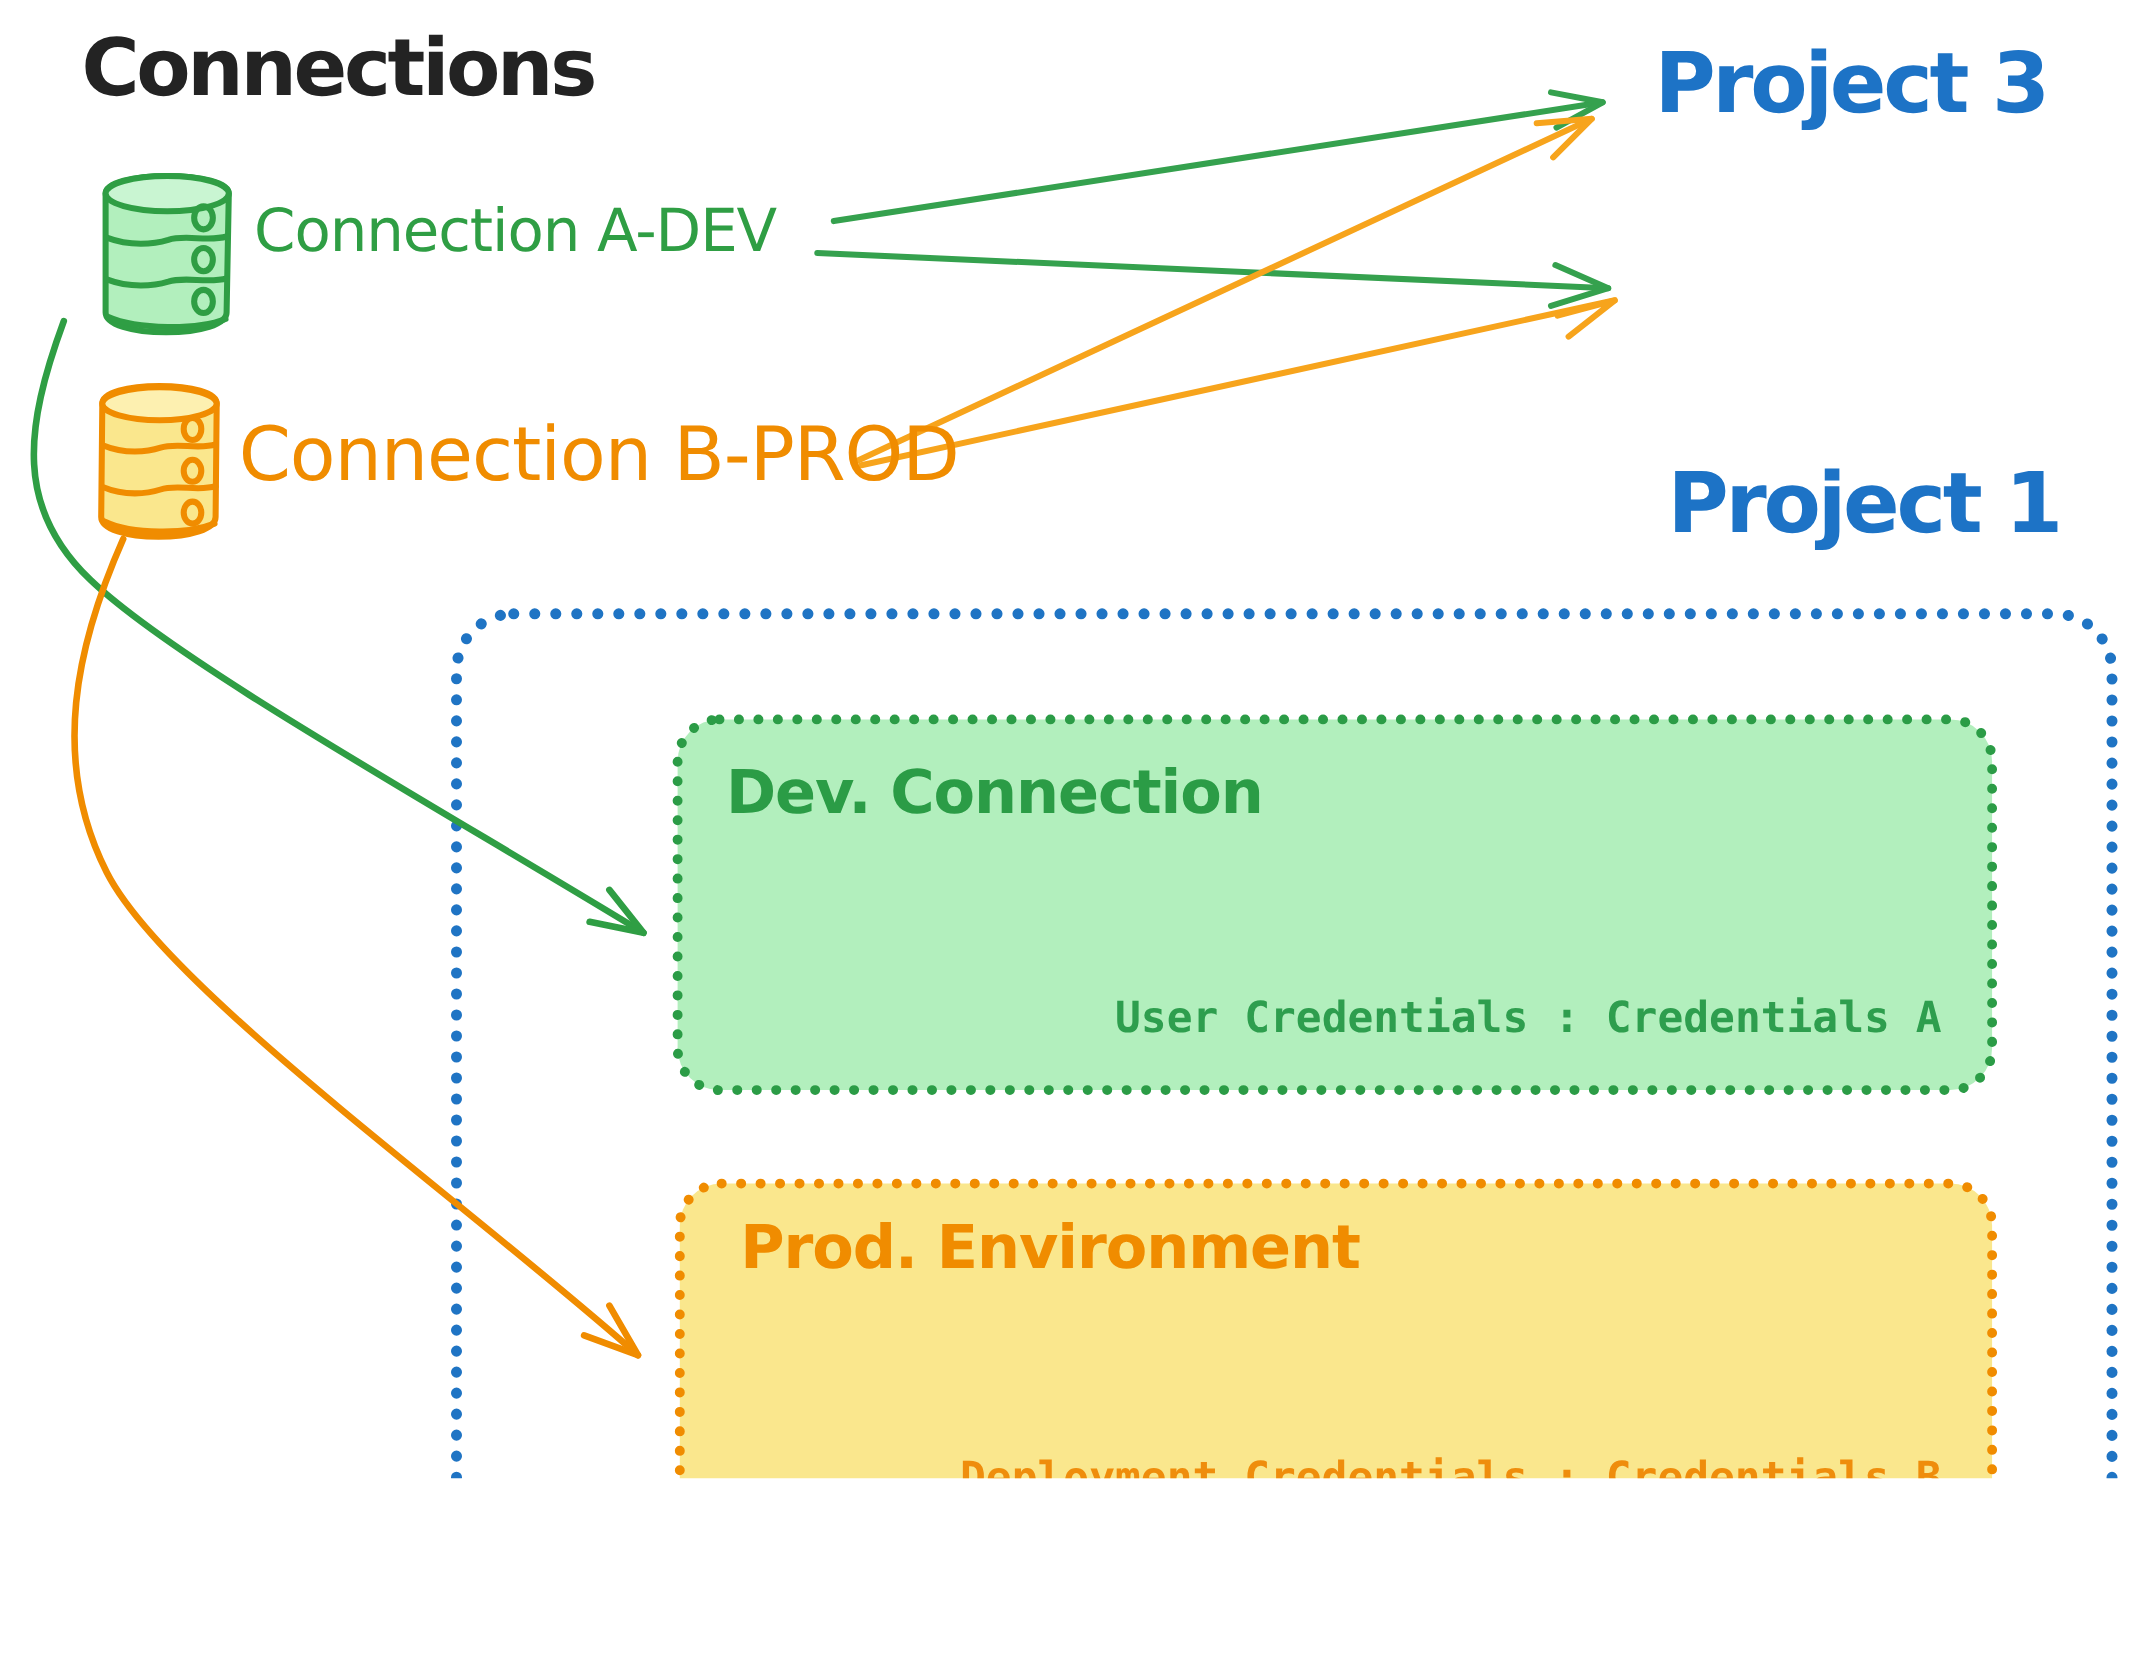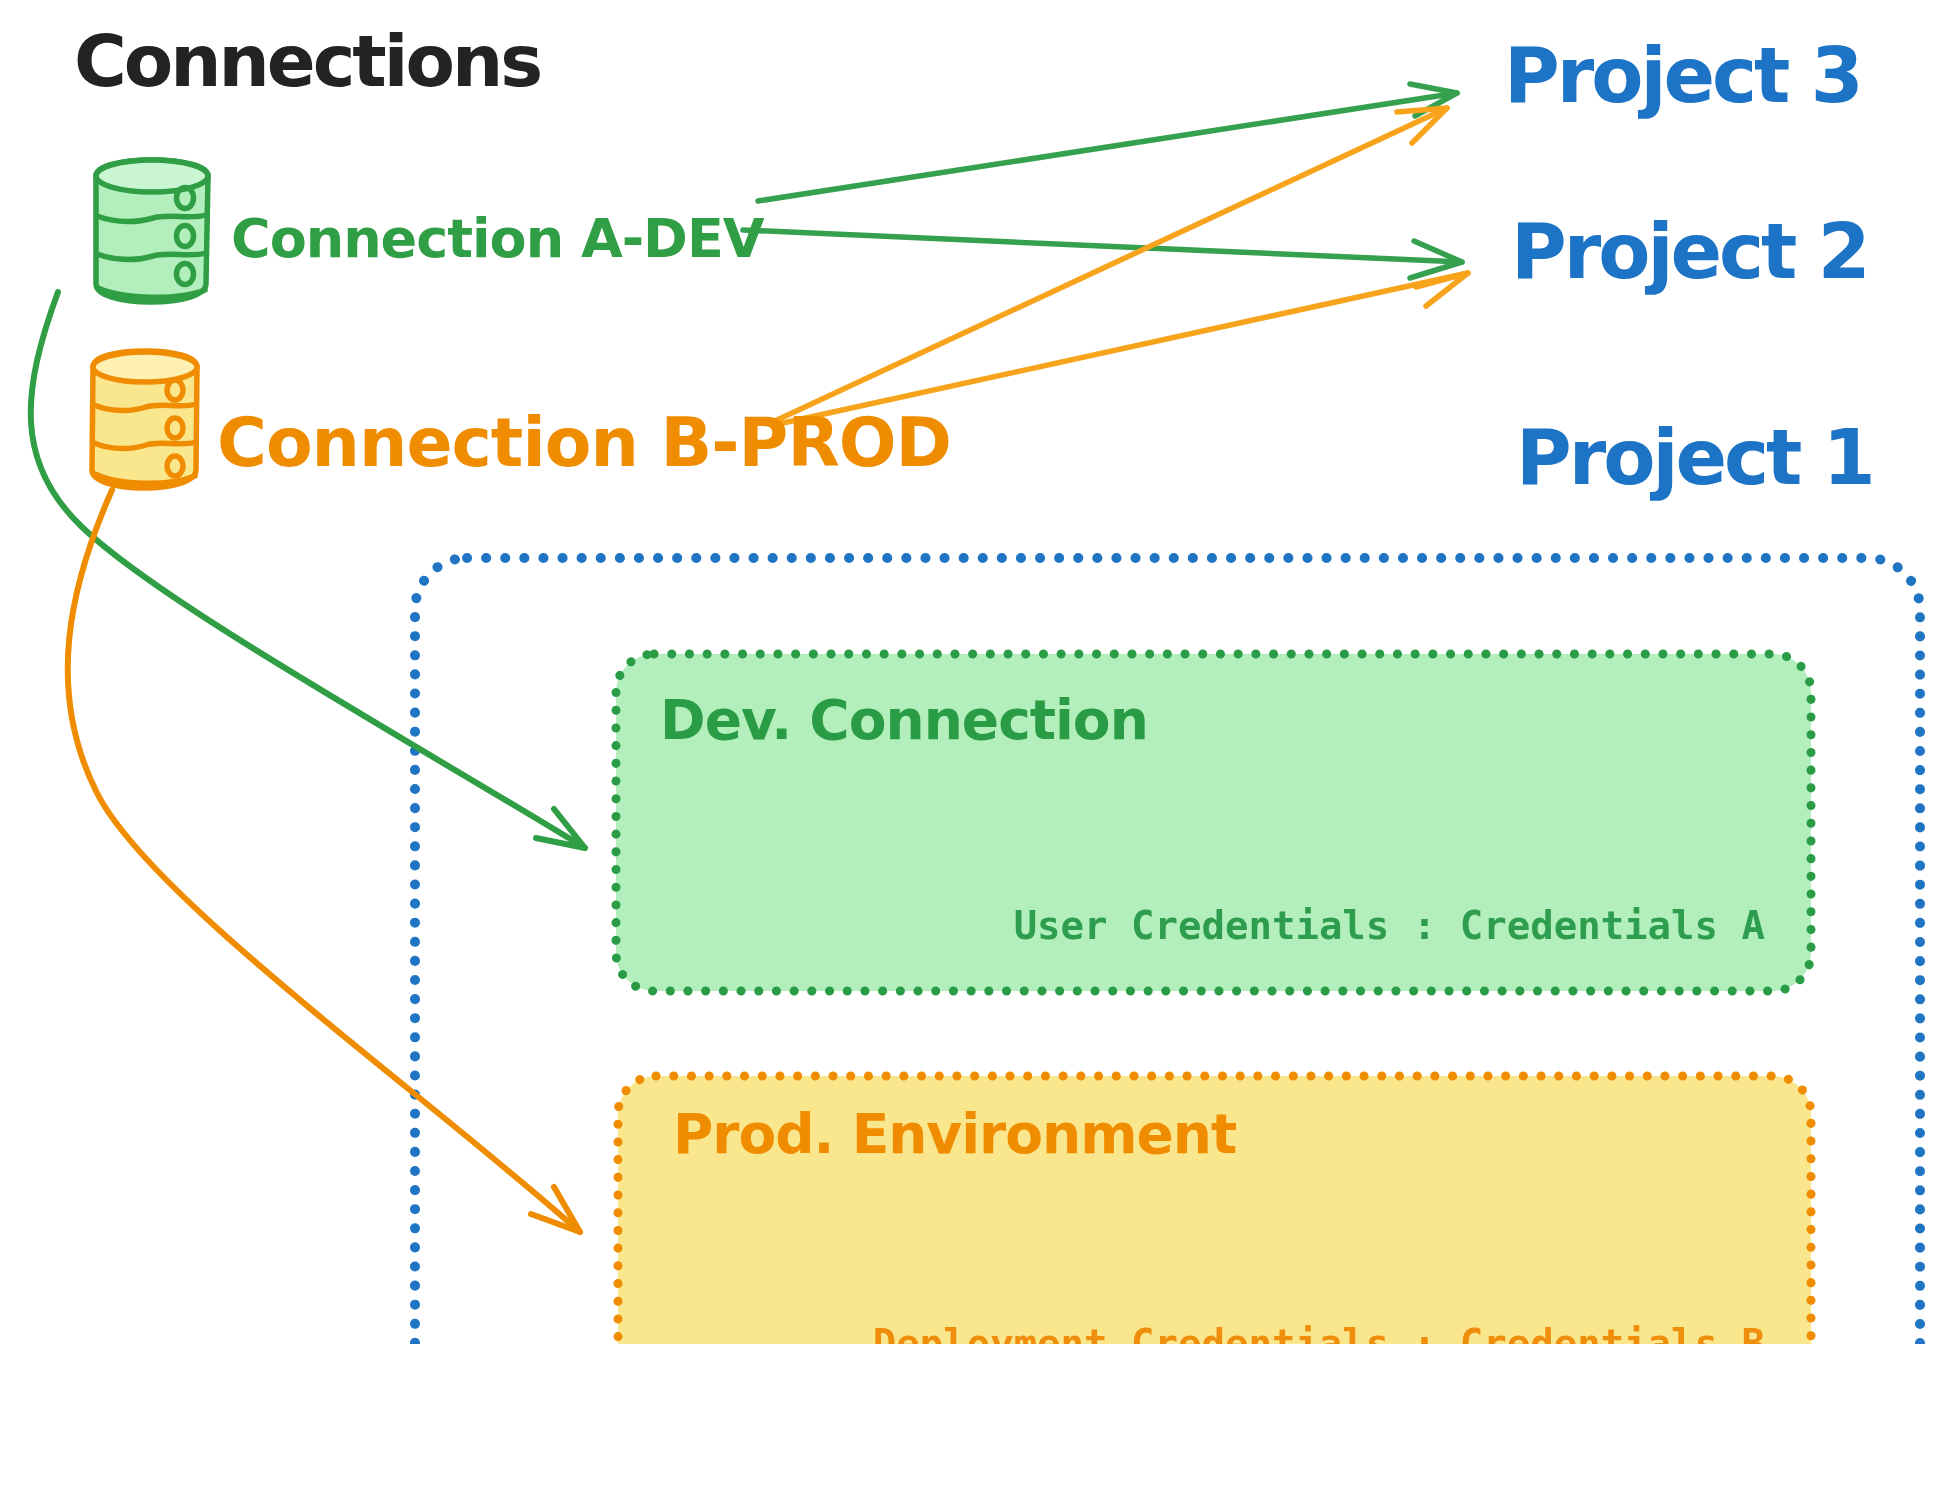--- a/index.html
+++ b/index.html
@@ -16,21 +16,21 @@
     left: 0; top: 0;
     width: 1948px; height: 1506px;
   }
   .txt { position: absolute; white-space: nowrap; line-height: 1.05; }
 
   .diagram-title {
     left: 74px; top: 24px;
     font-size: 72px; font-weight: 700; letter-spacing: -3px;
     color: #232323;
   }
-  .conn-label { font-weight: 700; letter-spacing: -1px; margin-top: 29px; }
+  .conn-label { font-weight: 400; letter-spacing: -1px; }
   .conn-label.dev  { left: 231px; top: 182px; font-size: 54px; color: #2f9e44; }
   .conn-label.prod { left: 217px; top: 378px; font-size: 68px; color: #f08c00; }
 
   .project-label {
     font-size: 76px; font-weight: 700; letter-spacing: -3px;
     color: #1d73c6;
   }
   .project-label.p3 { left: 1504px; top: 36px;  }
   .project-label.p2 { left: 1511px; top: 212px; }
   .project-label.p1 { left: 1516px; top: 418px; }
@@ -117,21 +117,20 @@
       <path d="M531,1214 L580,1232 L554,1187"></path>
     </g>
   </svg>
 
   <div class="txt diagram-title">Connections</div>
 
   <div class="txt conn-label dev">Connection A-DEV</div>
   <div class="txt conn-label prod">Connection B-PROD</div>
 
   <div class="txt project-label p3">Project 3</div>
-  <div class="txt project-label p2">Project 2</div>
   <div class="txt project-label p1">Project 1</div>
 
   <div class="txt env-title dev">Dev. Connection</div>
   <div class="txt env-title prod">Prod. Environment</div>
 
   <div class="txt env-creds dev">User Credentials : Credentials A</div>
   <div class="txt env-creds prod">Deployment Credentials : Credentials B</div>
 
 </div>
 

